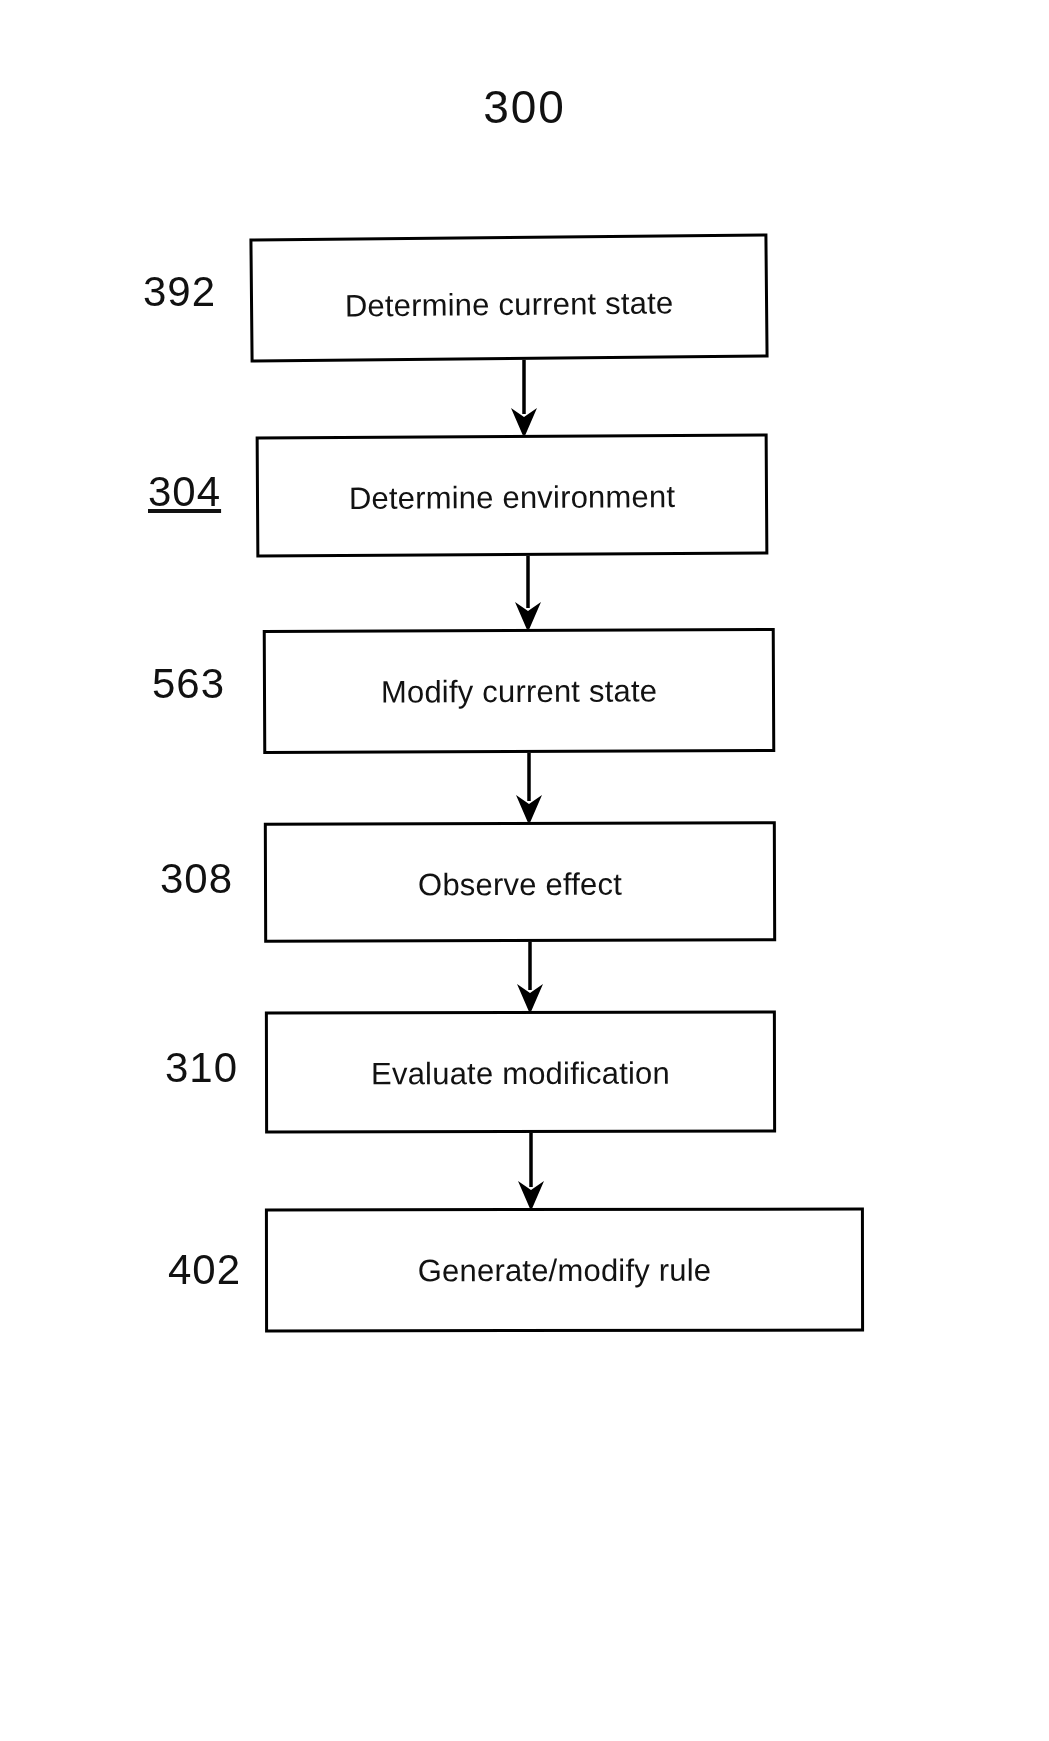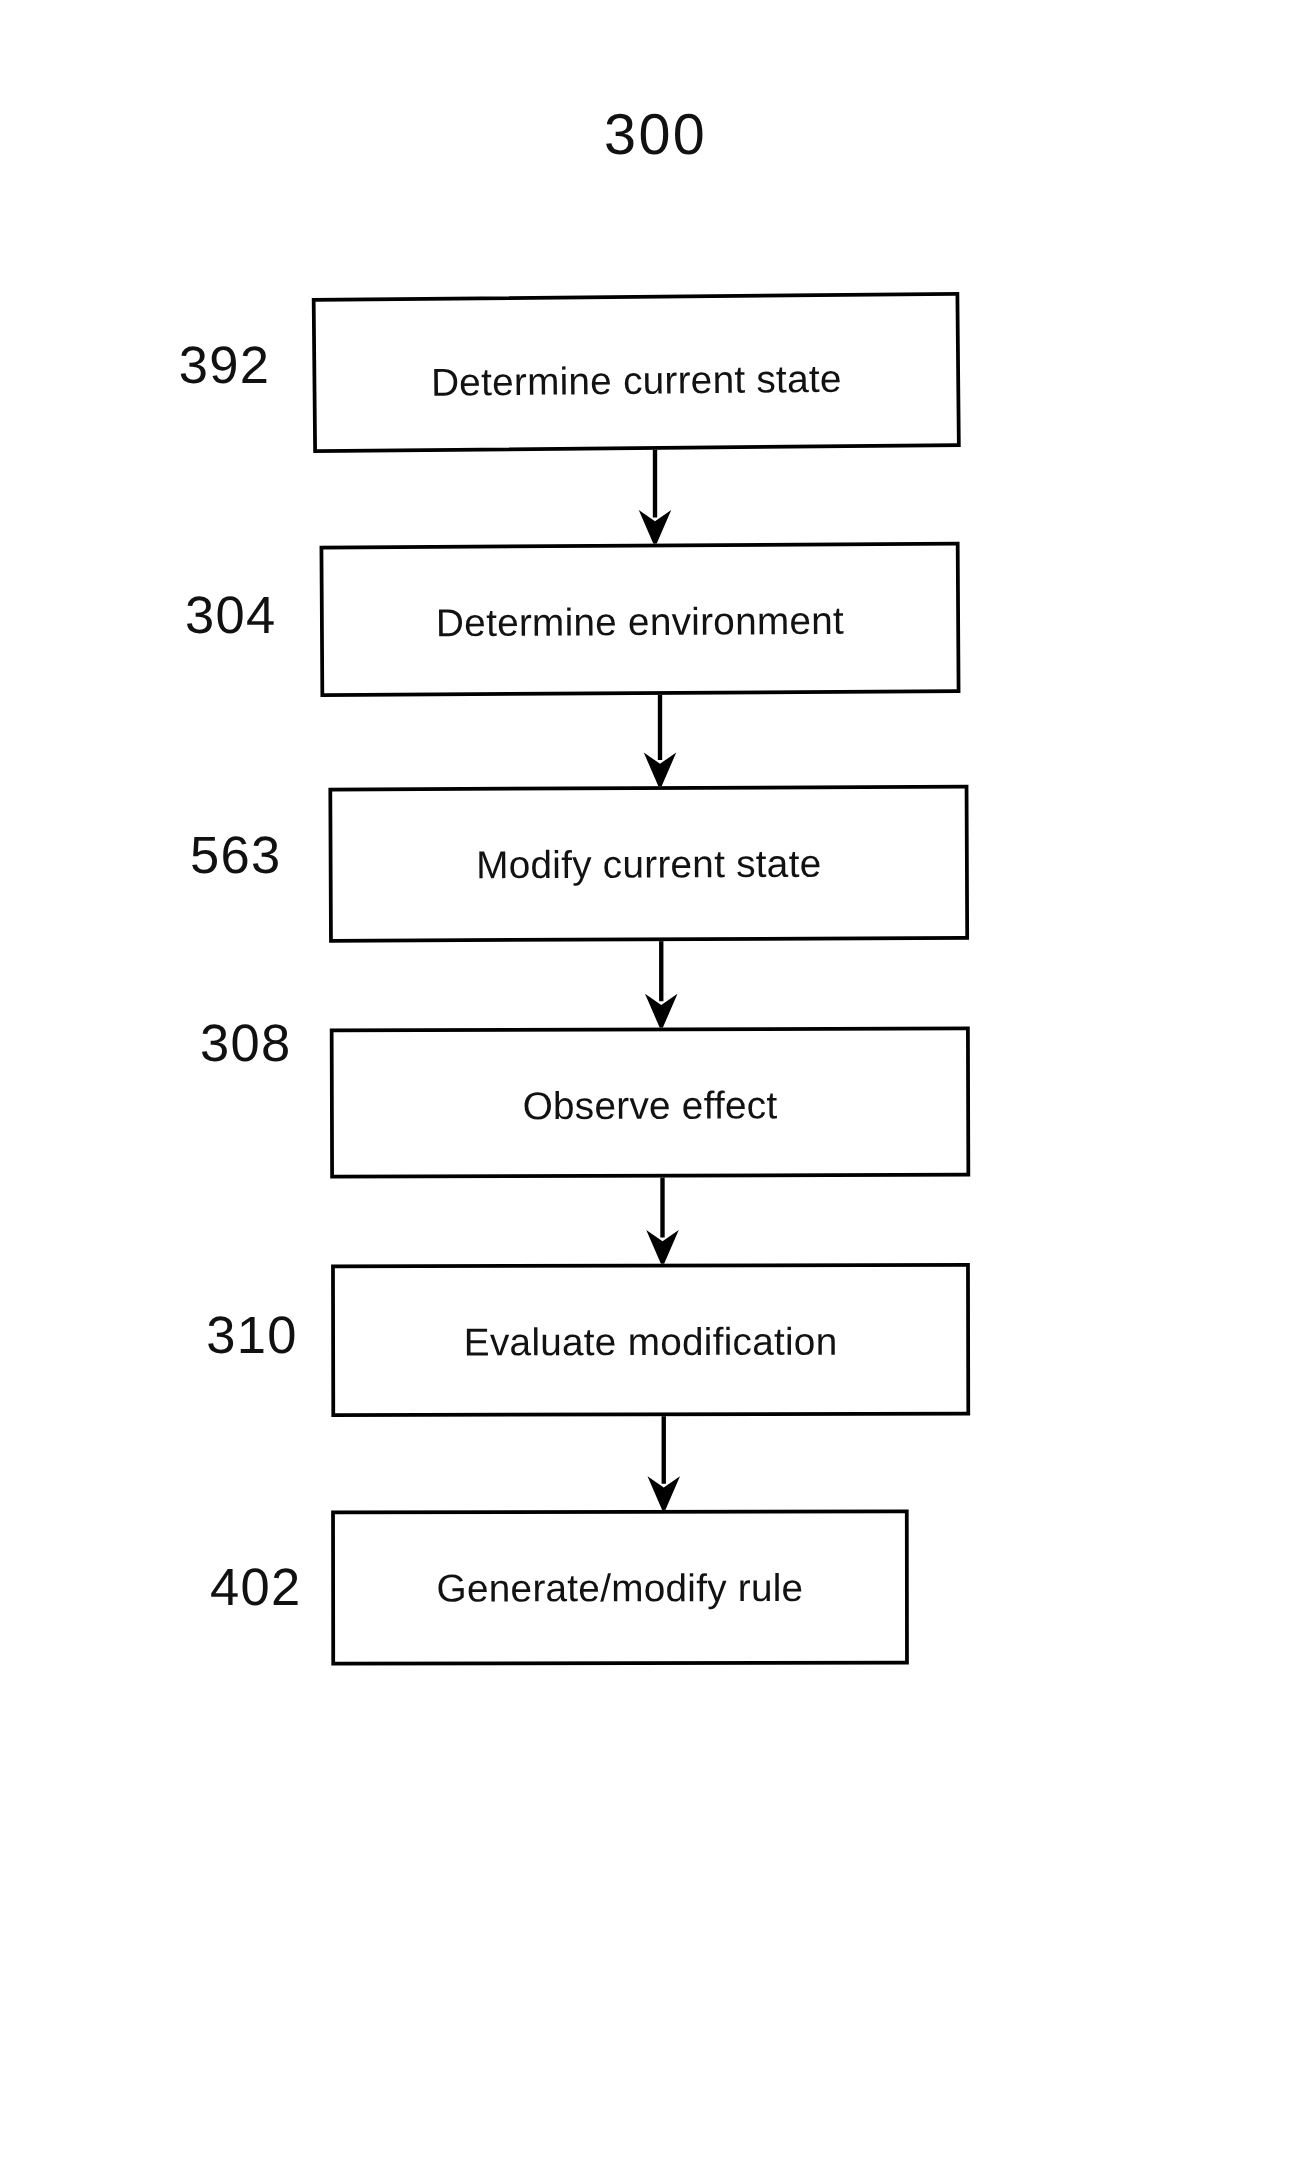--- a/index.html
+++ b/index.html
@@ -121,33 +121,33 @@
           <path d="M 20 80 L 7 50 L 20 59 L 33 50 Z" fill="#000000"></path>
         </svg>
       </div>
       <div class="flow-box" style="left: 250px; top: 236px; width: 518px; height: 124px; transform: rotate(-0.55deg);">
         <div class="box-label" style="top: 48px;">Determine current state</div>
       </div>
       <div class="ref-num" style="left: 143px; top: 268px;">392</div>
       <div class="flow-box" style="left: 256px; top: 435px; width: 512px; height: 121px; transform: rotate(-0.35deg);">
         <div class="box-label" style="top: 42px;">Determine environment</div>
       </div>
-      <div class="ref-num" style="left: 148px; top: 468px;">304</div>
+      <div class="ref-num" style="left: 148px; top: 468px; text-decoration: underline;">304</div>
       <div class="flow-box" style="left: 263px; top: 629px; width: 512px; height: 124px; transform: rotate(-0.25deg);">
         <div class="box-label" style="top: 42px;">Modify current state</div>
       </div>
       <div class="ref-num" style="left: 152px; top: 660px;">563</div>
       <div class="flow-box" style="left: 264px; top: 822px; width: 512px; height: 120px; transform: rotate(-0.18deg);">
         <div class="box-label" style="top: 42px;">Observe effect</div>
       </div>
-      <div class="ref-num" style="left: 160px; top: 811px;">308</div>
+      <div class="ref-num" style="left: 160px; top: 855px;">308</div>
       <div class="flow-box" style="left: 265px; top: 1011px; width: 511px; height: 122px; transform: rotate(-0.12deg);">
         <div class="box-label" style="top: 42px;">Evaluate modification</div>
       </div>
       <div class="ref-num" style="left: 165px; top: 1044px;">310</div>
-      <div class="flow-box" style="left: 265px; top: 1208px; width: 462px; height: 124px; transform: rotate(-0.08deg);">
+      <div class="flow-box" style="left: 265px; top: 1208px; width: 599px; height: 124px; transform: rotate(-0.08deg);">
         <div class="box-label" style="top: 42px;">Generate/modify rule</div>
       </div>
       <div class="ref-num" style="left: 168px; top: 1246px;">402</div>
     </div>
 
 
 </div>
 
 </body></html>

